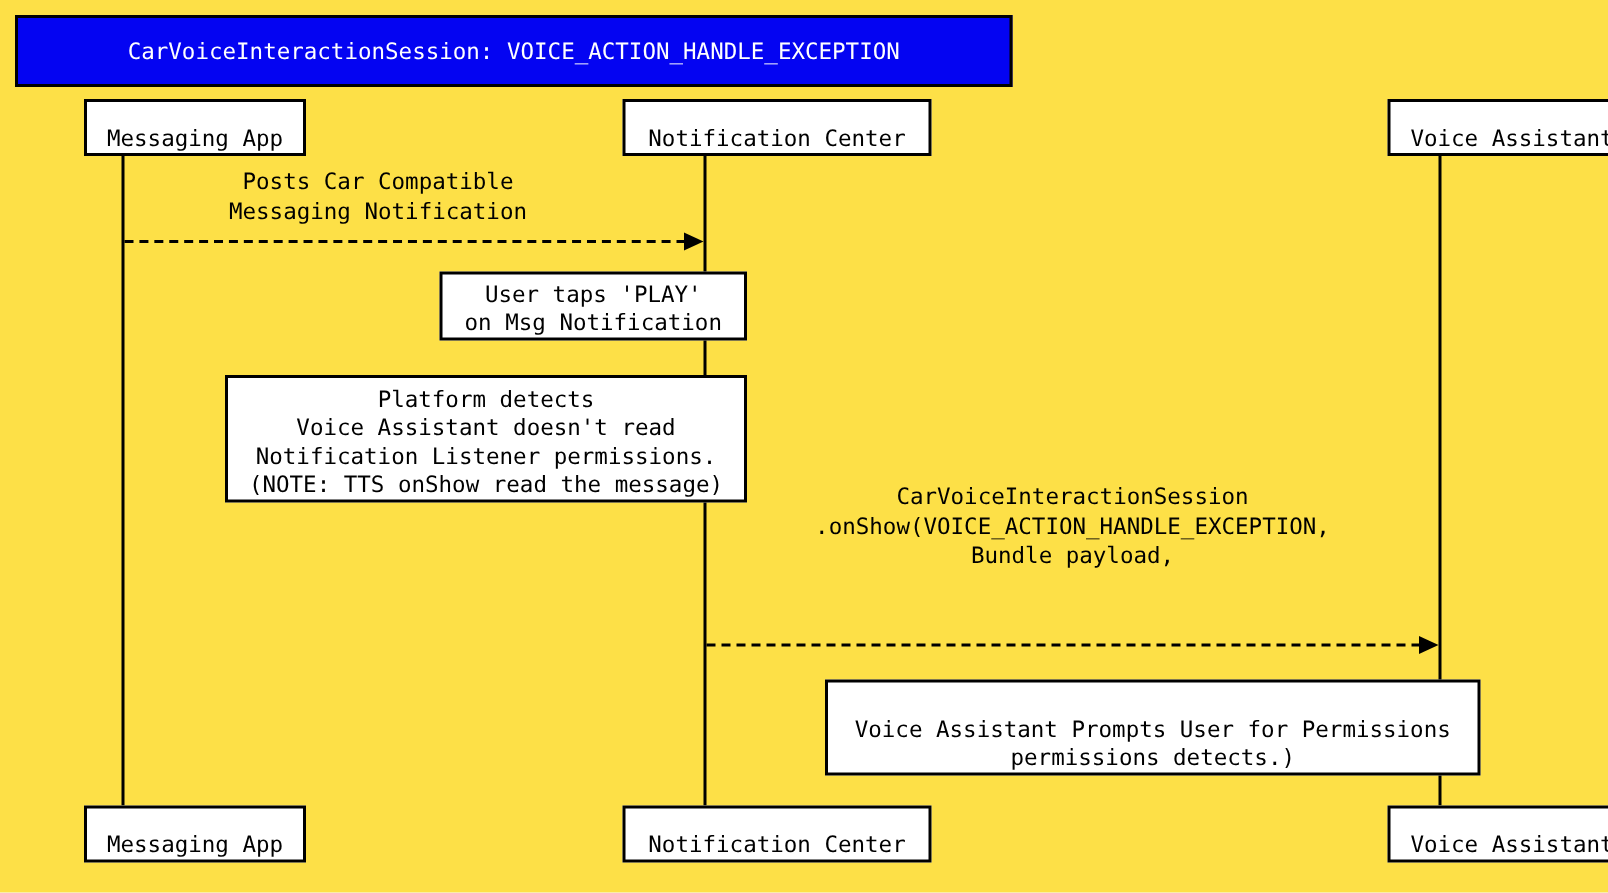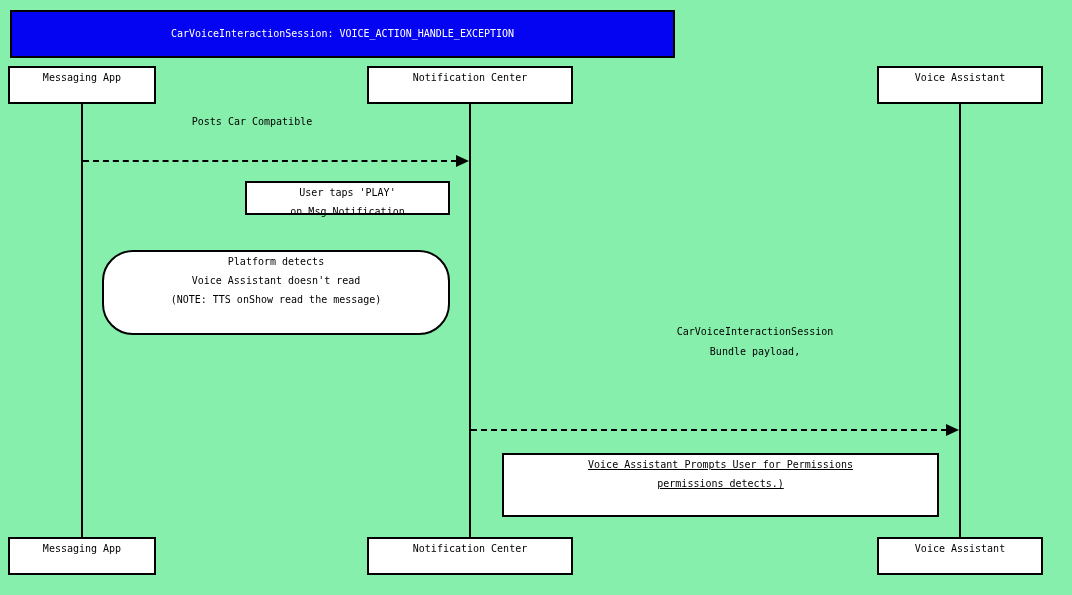--- a/index.html
+++ b/index.html
@@ -1,30 +1,30 @@
 <!DOCTYPE html>
 <html><head>
 <meta charset="utf-8">
 <style>
   html,body{margin:0;padding:0;background:#f8f8f8;}
   .diagram{
-    position:relative;width:1072px;height:595px;background:#86efac;
+    position:relative;width:1072px;height:595px;background:#fde047;
     font-family:"DejaVu Sans Mono","Liberation Mono",monospace;
-    font-size:10px;color:#000;overflow:hidden;
+    font-size:15px;color:#000;overflow:hidden;
   }
   .title{
     position:absolute;left:10px;top:10px;width:665px;height:48px;
     background:#0404f2;border:2px solid #000;box-sizing:border-box;color:#fff;
     display:flex;flex-direction:column;align-items:center;justify-content:center;
     line-height:20px;text-align:center;white-space:nowrap;
   }
   .box{
     position:absolute;background:#fff;border:2px solid #000;box-sizing:border-box;
-    display:flex;flex-direction:column;align-items:center;justify-content:flex-start;
-    line-height:19px;text-align:center;white-space:nowrap;
+    display:flex;flex-direction:column;align-items:center;justify-content:flex-end;
+    line-height:19px;text-align:center;white-space:nowrap;margin-left:48px;
   }
   .lifeline{position:absolute;width:2px;background:#000;}
   .msg-label{position:absolute;text-align:center;line-height:19.5px;white-space:nowrap;}
   .msg-line{position:absolute;height:0;border-top:2px dashed #000;}
   .arrowhead{
     position:absolute;width:0;height:0;
     border-top:6px solid transparent;border-bottom:6px solid transparent;
     border-left:13px solid #000;
   }
   .actor-ma-top{left:8px;top:66px;width:148px;height:38px;}
@@ -32,26 +32,26 @@
   .actor-va-top{left:877px;top:66px;width:166px;height:38px;}
   .actor-ma-bot{left:8px;top:537px;width:148px;height:38px;}
   .actor-nc-bot{left:367px;top:537px;width:206px;height:38px;}
   .actor-va-bot{left:877px;top:537px;width:166px;height:38px;}
   .ll-ma{left:81px;top:104px;height:433px;}
   .ll-nc{left:469px;top:104px;height:433px;}
   .ll-va{left:959px;top:104px;height:433px;}
   .msg1-label{left:82px;top:112px;width:340px;}
   .msg1-line{left:83px;top:160px;width:374px;}
   .msg1-head{left:456px;top:155px;}
-  .note1{left:245px;top:181px;width:205px;height:34px;}
-  .note2{left:102px;top:250px;width:348px;height:85px;border-radius:31px;}
-  .msg2-label{left:470px;top:322px;width:490px;margin-left:40px;}
+  .note1{left:245px;top:181px;width:205px;height:46px;}
+  .note2{left:102px;top:250px;width:348px;height:85px;}
+  .msg2-label{left:470px;top:322px;width:490px;}
   .msg2-line{left:471px;top:429px;width:476px;}
   .msg2-head{left:946px;top:424px;}
-  .note3{left:502px;top:453px;width:437px;height:64px;text-decoration:underline;}
+  .note3{left:502px;top:453px;width:437px;height:64px;}
 </style>
 </head>
 <body>
 
 <div class="diagram">
 
   <div class="title">
     <div>CarVoiceInteractionSession: VOICE_ACTION_HANDLE_EXCEPTION</div>
   </div>
 
@@ -64,37 +64,40 @@
   </div>
   <div class="box actor-nc-top">
     <span>Notification Center</span>
   </div>
   <div class="box actor-va-top">
     <span>Voice Assistant</span>
   </div>
 
   <div class="msg-label msg1-label">
     <div>Posts Car Compatible</div>
+    <div>Messaging Notification</div>
   </div>
   <div class="msg-line msg1-line"></div>
   <div class="arrowhead msg1-head"></div>
 
   <div class="box note1">
     <div>User taps 'PLAY'</div>
     <div>on Msg Notification</div>
   </div>
 
   <div class="box note2">
     <div>Platform detects</div>
     <div>Voice Assistant doesn't read</div>
+    <div>Notification Listener permissions.</div>
     <div>(NOTE: TTS onShow read the message)</div>
   </div>
 
   <div class="msg-label msg2-label">
     <div>CarVoiceInteractionSession</div>
+    <div>.onShow(VOICE_ACTION_HANDLE_EXCEPTION,</div>
     <div>Bundle payload,</div>
   </div>
   <div class="msg-line msg2-line"></div>
   <div class="arrowhead msg2-head"></div>
 
   <div class="box note3">
     <div>Voice Assistant Prompts User for Permissions</div>
     <div>permissions detects.)</div>
   </div>
 

